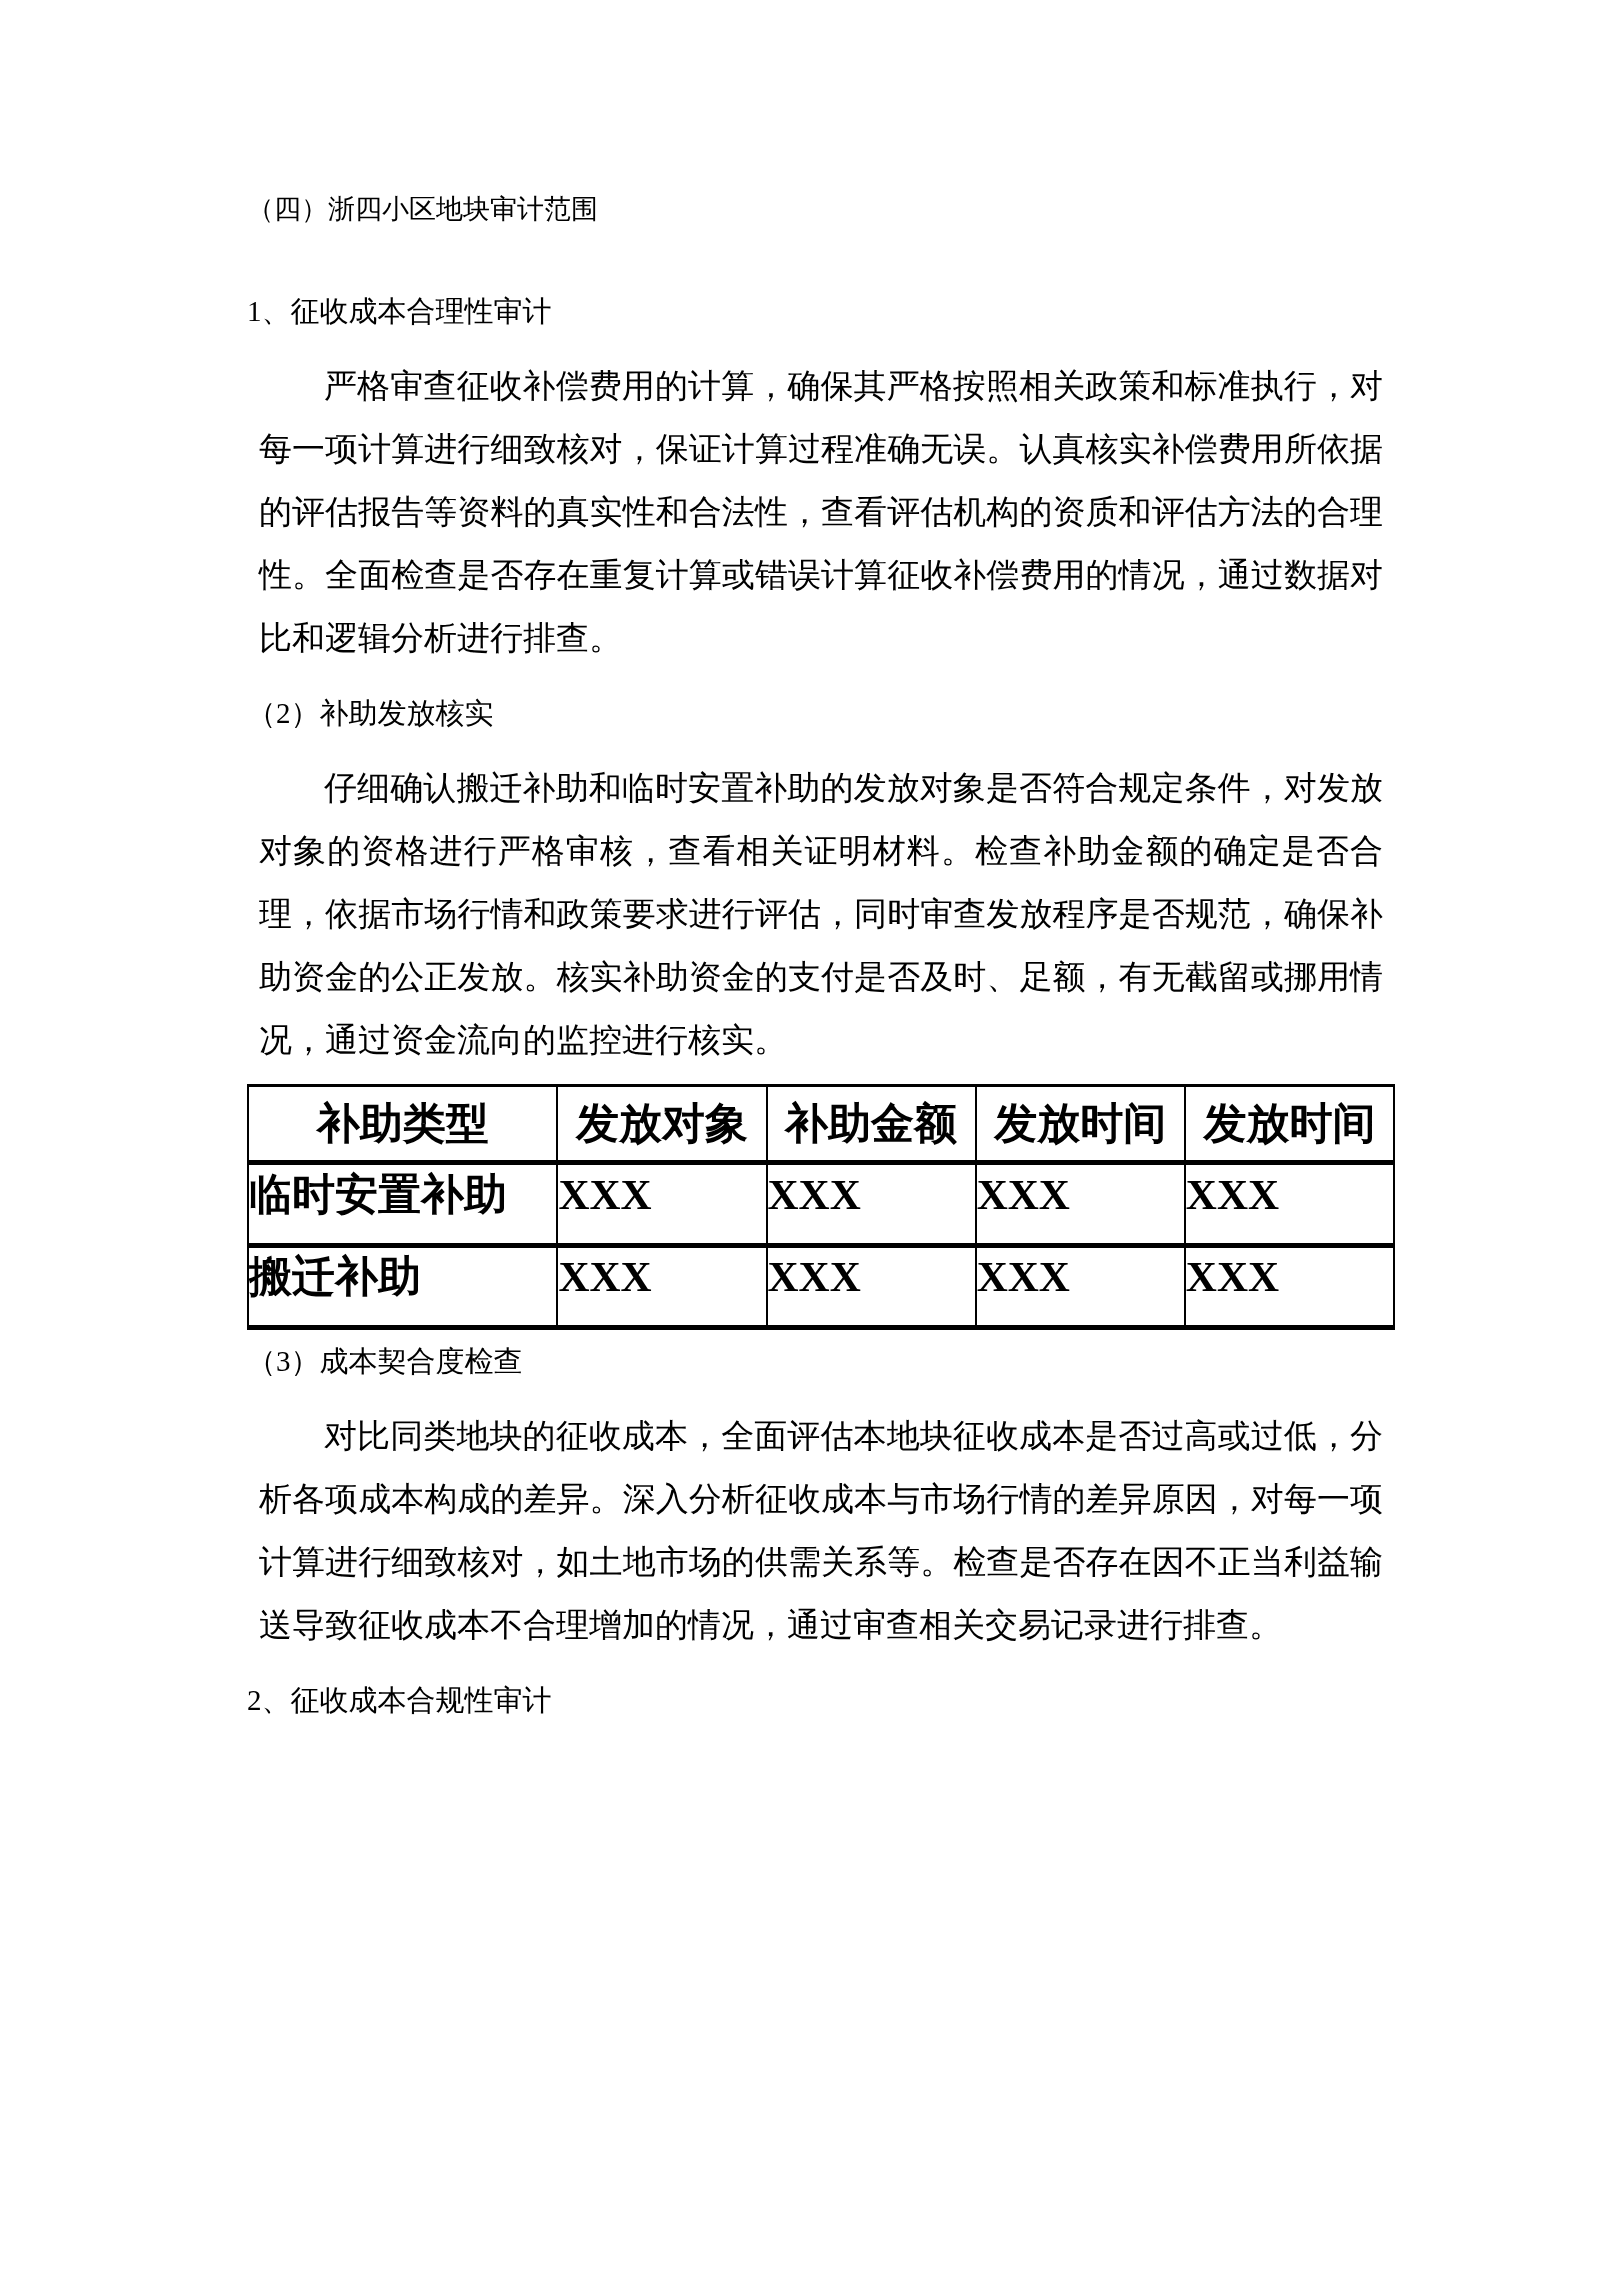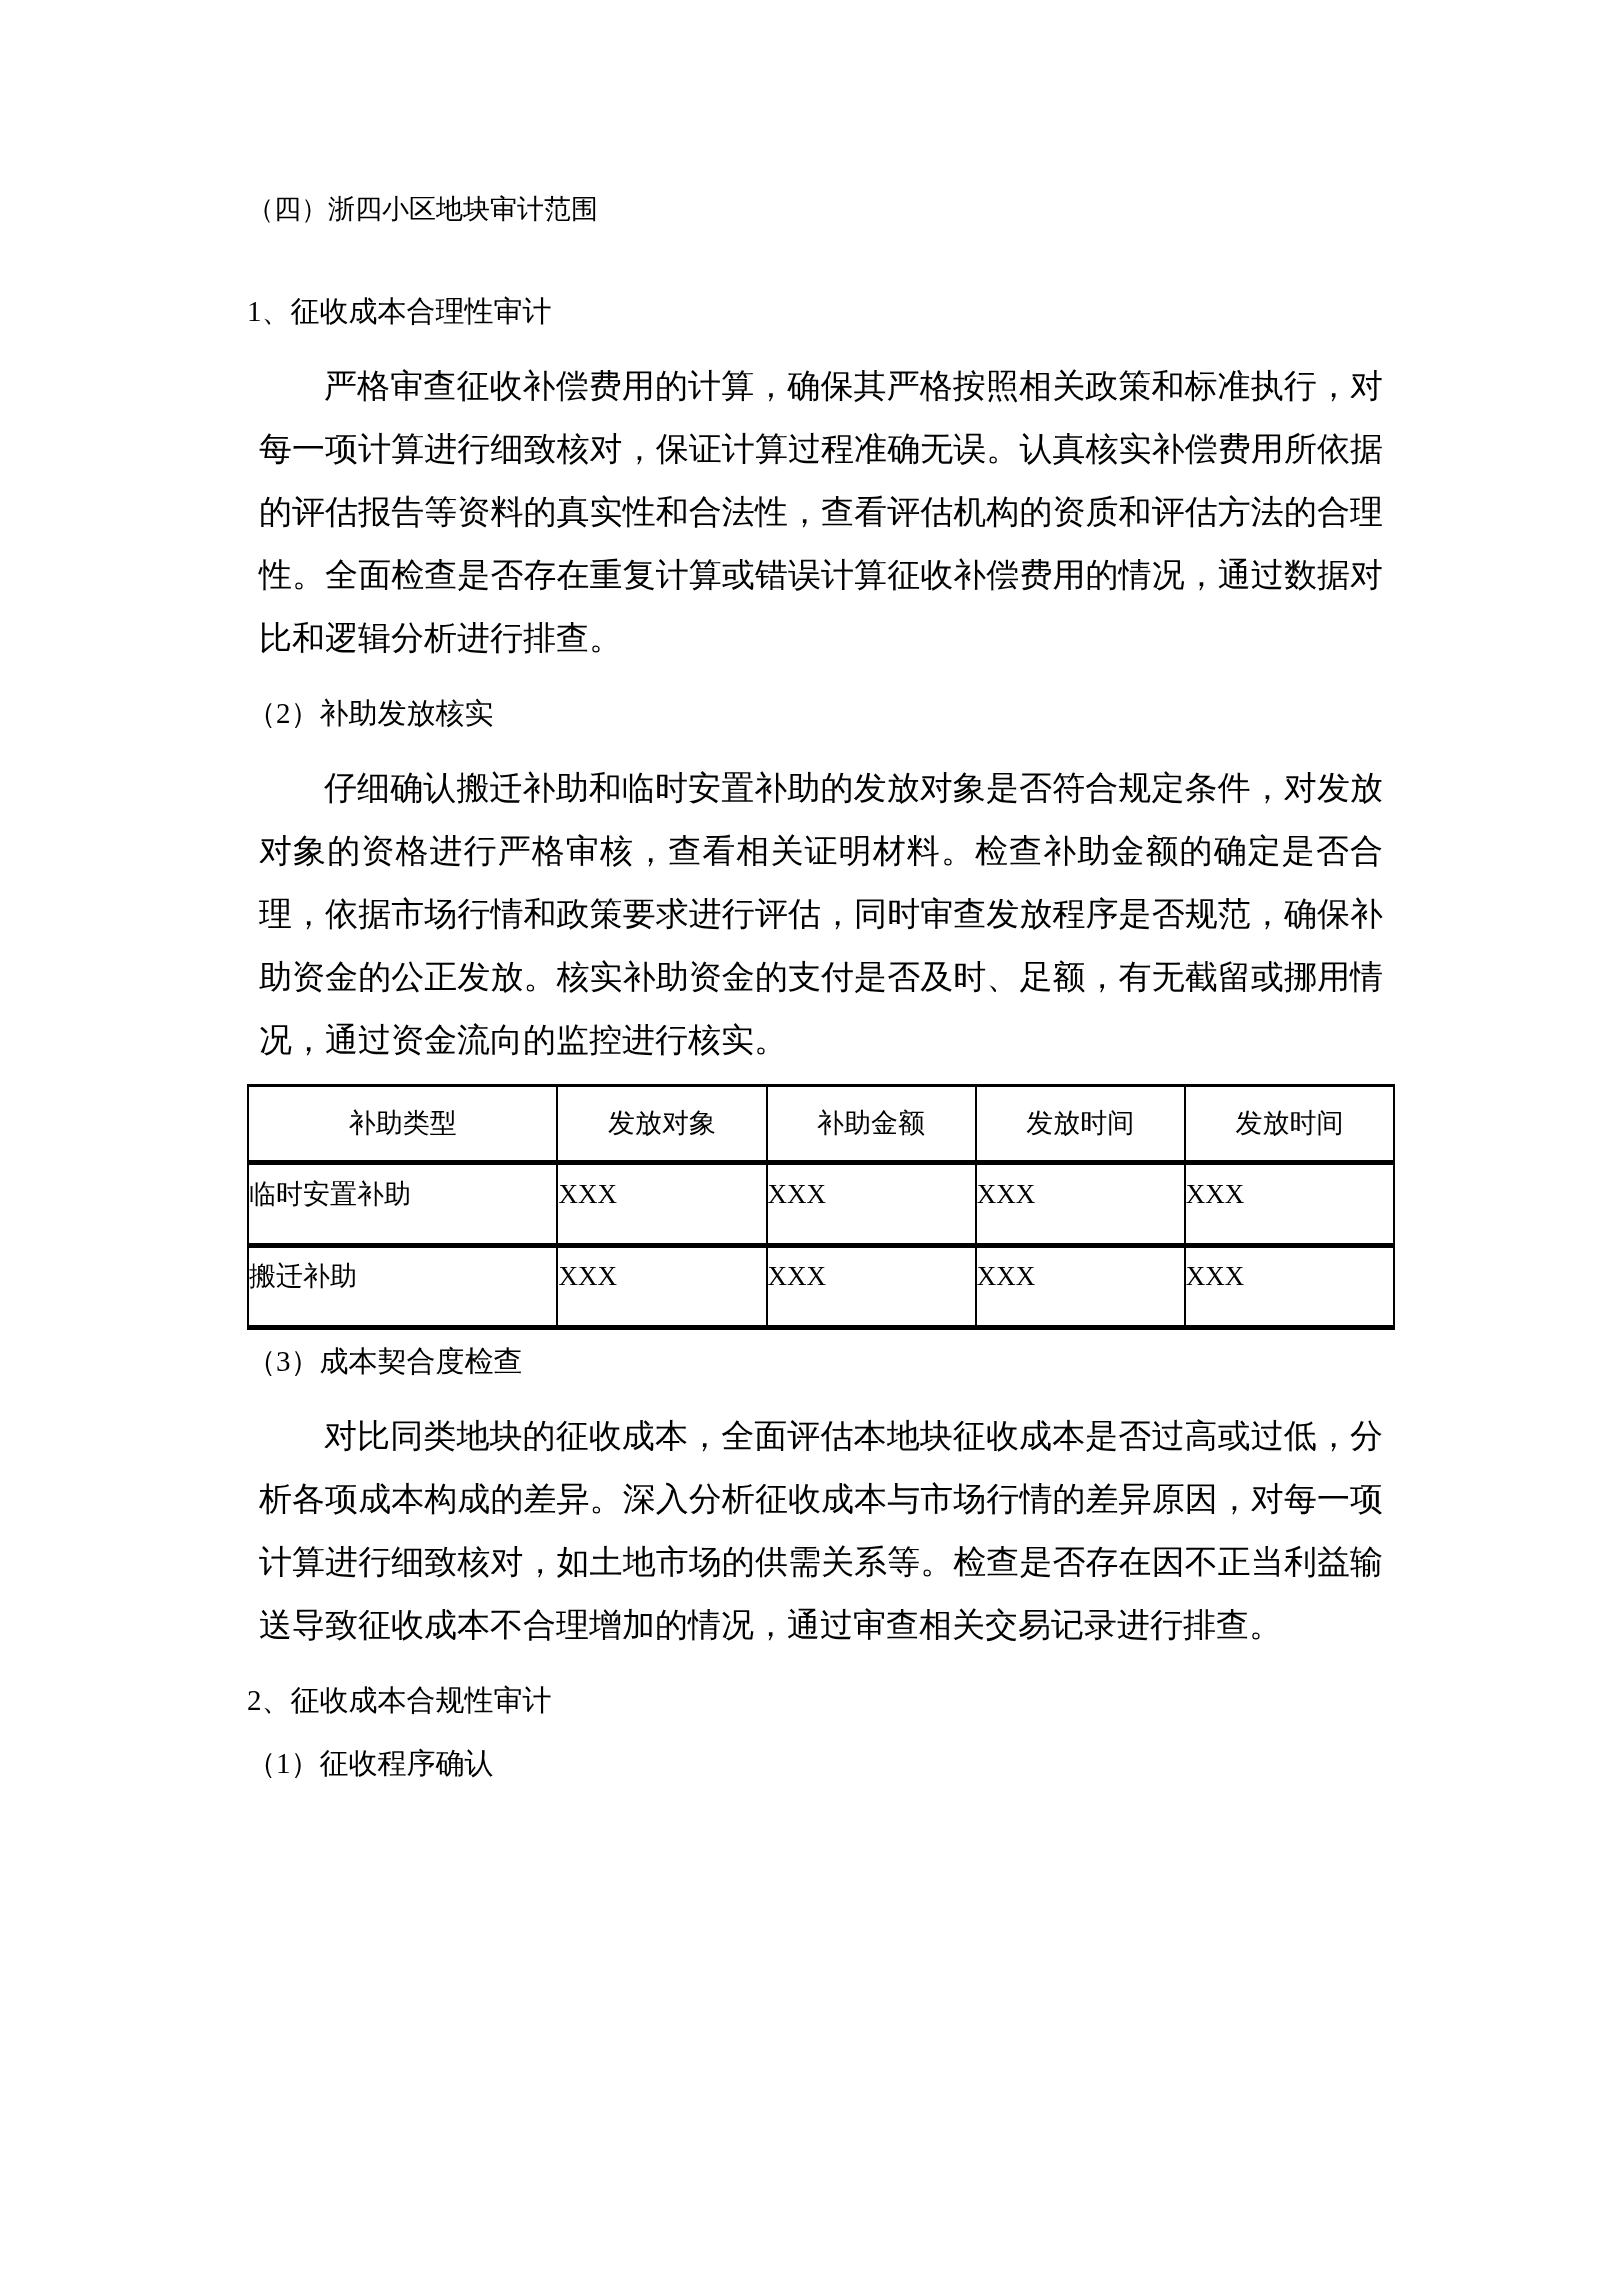--- a/index.html
+++ b/index.html
@@ -46,24 +46,24 @@
     width: 100%;
     table-layout: fixed;
     border-collapse: collapse;
     border: 2px solid #000000;
     border-top-width: 3.3px;
     border-bottom-width: 5.2px;
   }
   table.subsidy tr { border-bottom: 5.2px solid #000000; }
   table.subsidy th, table.subsidy td {
     border-left: 2px solid #000000;
-    font-weight: normal;
+    font-weight: bold;
     vertical-align: middle;
     padding: 0;
-    font-size: 27px;
+    font-size: 43px;
     line-height: 33px;
   }
   table.subsidy th:first-child, table.subsidy td:first-child { border-left: none; }
   table.subsidy thead th { height: 73px; }
   table.subsidy tbody td { height: 58px; padding-bottom: 19.6px; }
   col.c-type  { width: 27%; }
   col.c-other { width: 18.25%; }
 </style>
 </head>
 <body>
@@ -117,18 +117,17 @@
         </tr>
       </tbody>
     </table>
 
     <h3 class="heading">（3）成本契合度检查</h3>
 
     <p class="para">对比同类地块的征收成本，全面评估本地块征收成本是否过高或过低，分析各项成本构成的差异。深入分析征收成本与市场行情的差异原因，对每一项计算进行细致核对，如土地市场的供需关系等。检查是否存在因不正当利益输送导致征收成本不合理增加的情况，通过审查相关交易记录进行排查。</p>
 
     <h2 class="heading">2、征收成本合规性审计</h2>
 
-    <h3 class="heading">（1）征收程序确认</h3>
 
 
   </div>
 </div>
 
 
 </body></html>

